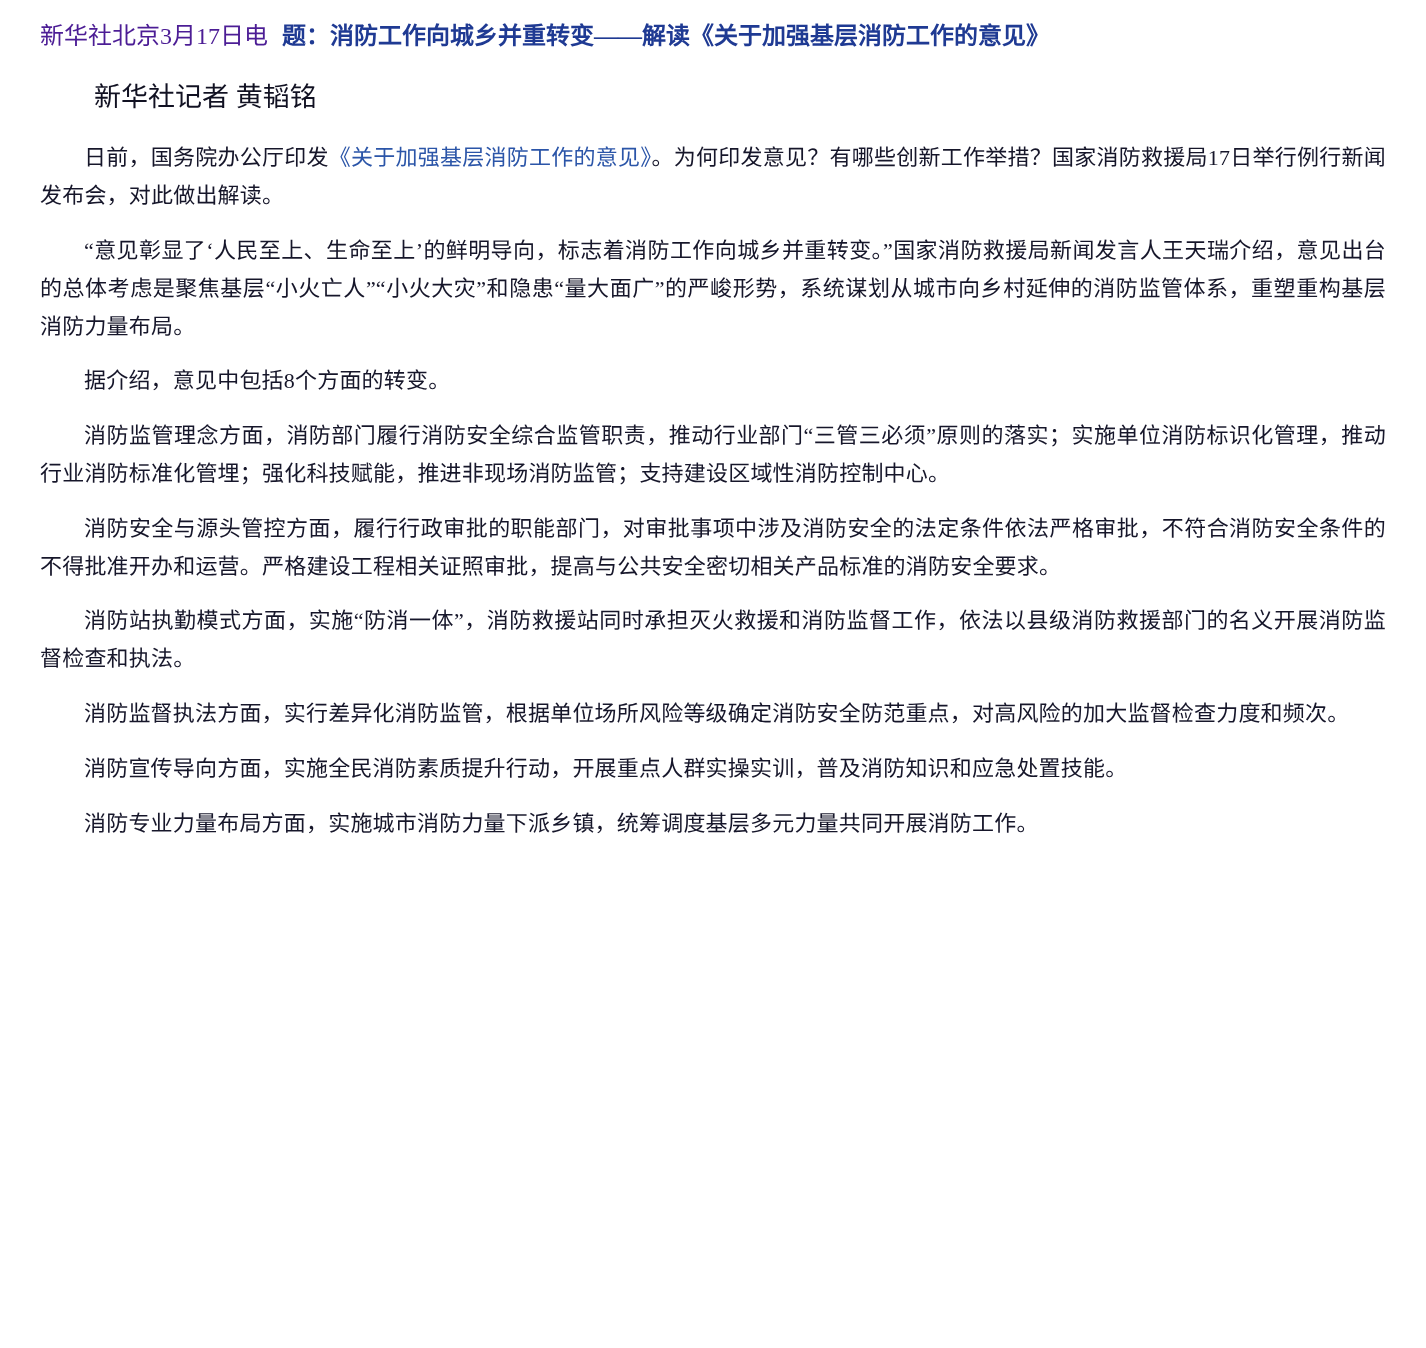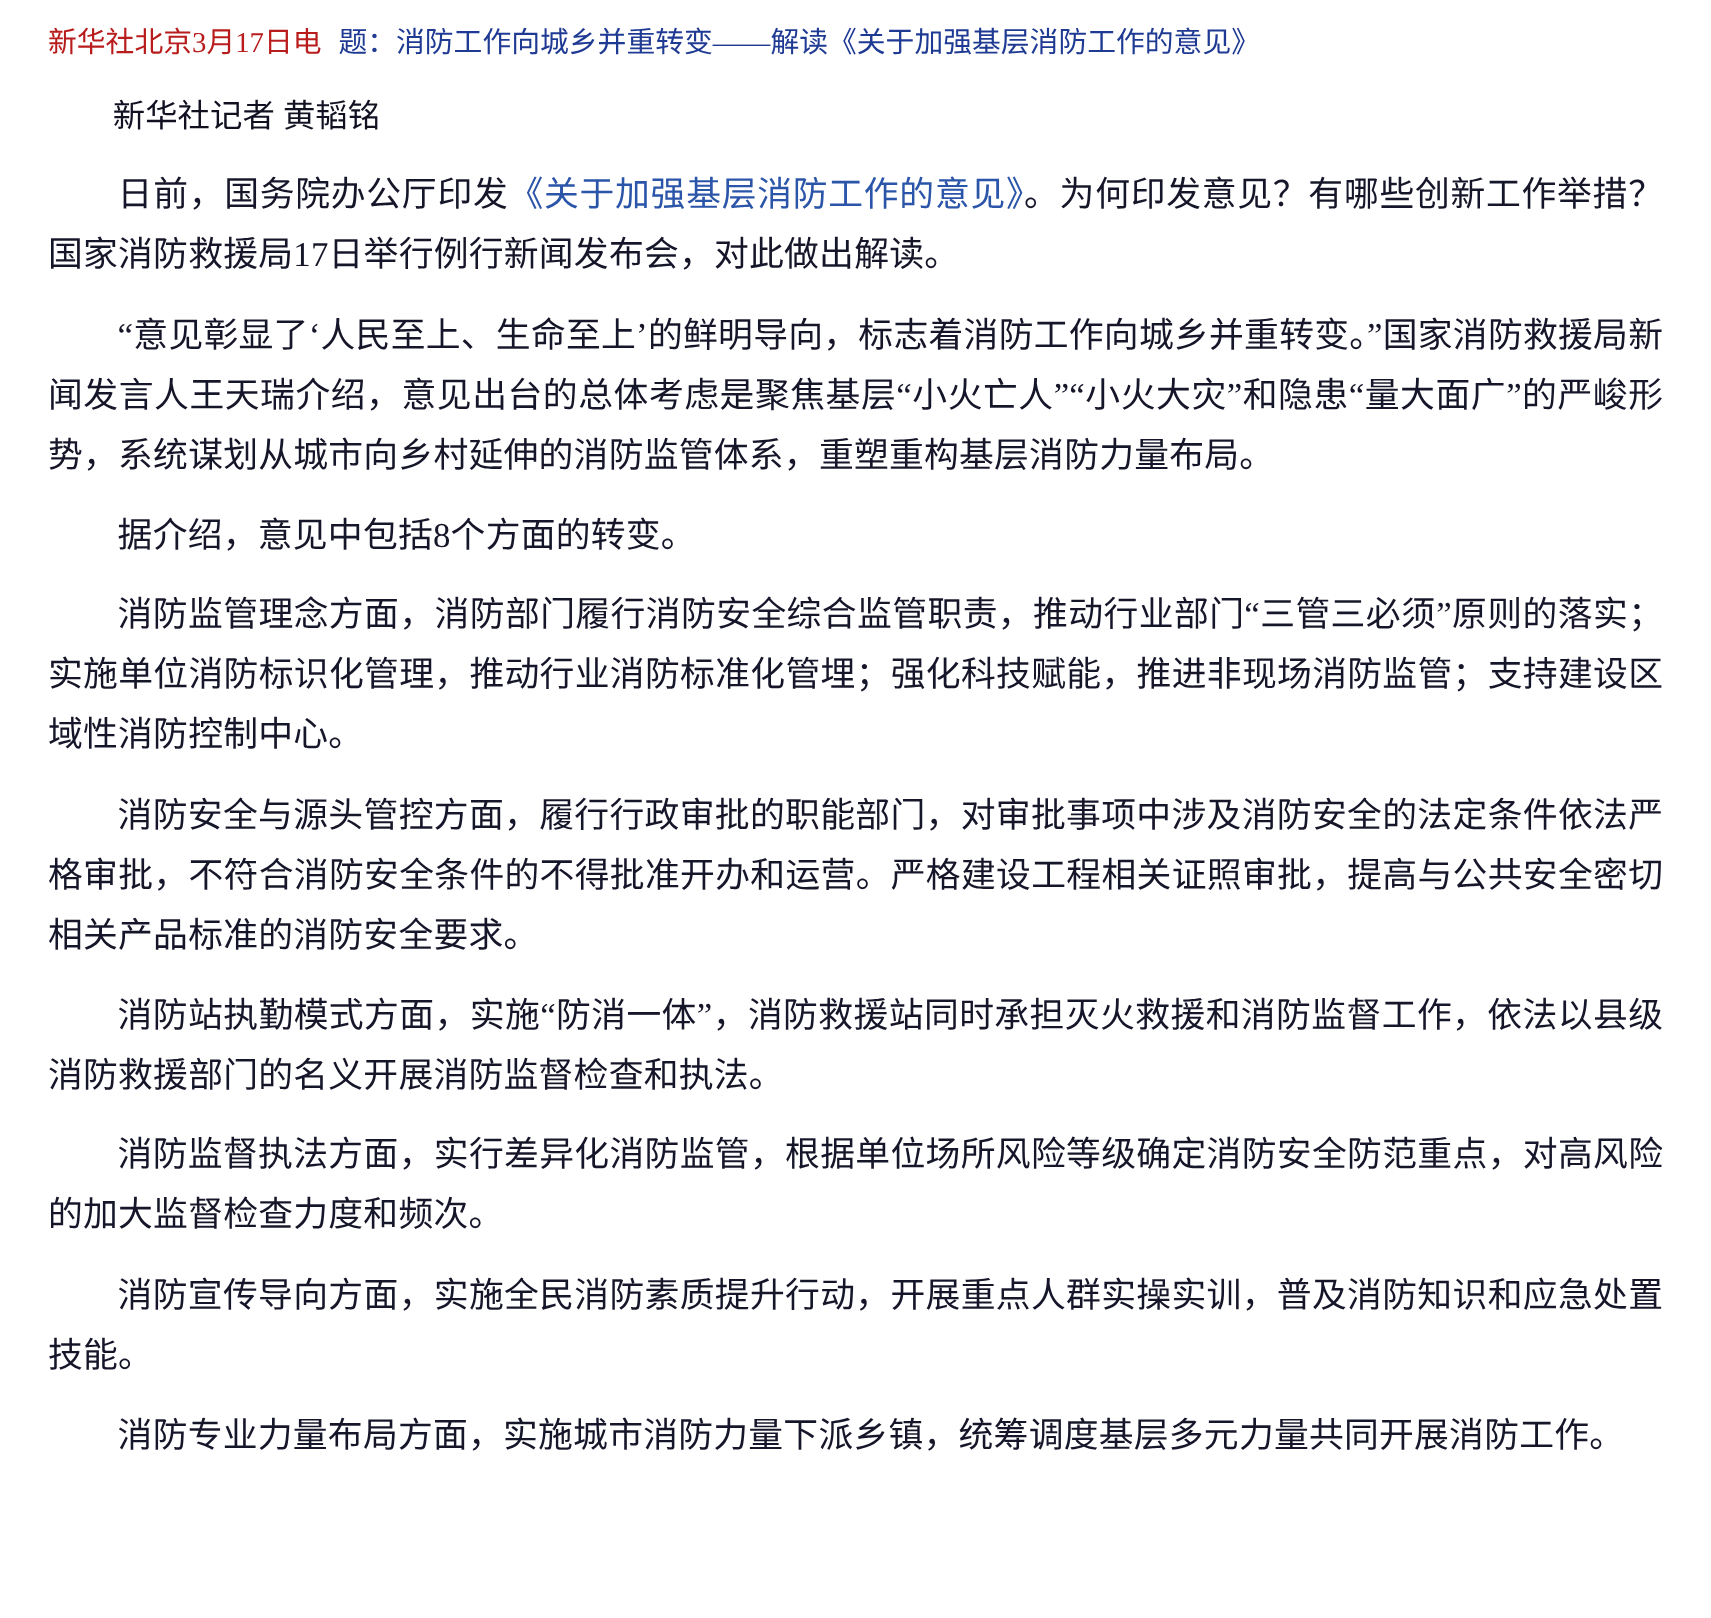--- a/index.html
+++ b/index.html
@@ -19,37 +19,37 @@
     padding: 10px 40px 20px 40px;
   }
   .headline {
     font-size: 24px;
     line-height: 1.5;
     margin: 8px 0 22px 0;
     color: #111122;
     font-weight: normal;
   }
   .headline .dateline {
-    color: #b91c1c;
+    color: #4c1d95;
     text-align: center;
   }
   .headline .title {
     color: #1f3a93;
-    font-weight: normal;
+    font-weight: bold;
     margin-left: 14px;
   }
   .byline {
     font-size: 27px;
     line-height: 1.6;
     margin: 0 0 20px 0;
     text-indent: 2em;
     color: #111122;
   }
   p.para {
-    font-size: 29px;
+    font-size: 22px;
     line-height: 1.72;
     margin: 0 0 17px 0;
     text-indent: 2em;
     text-align: justify;
     color: #16162a;
     letter-spacing: 0.2px;
   }
   a.doclink {
     color: #2b55a8;
     text-decoration: none;

